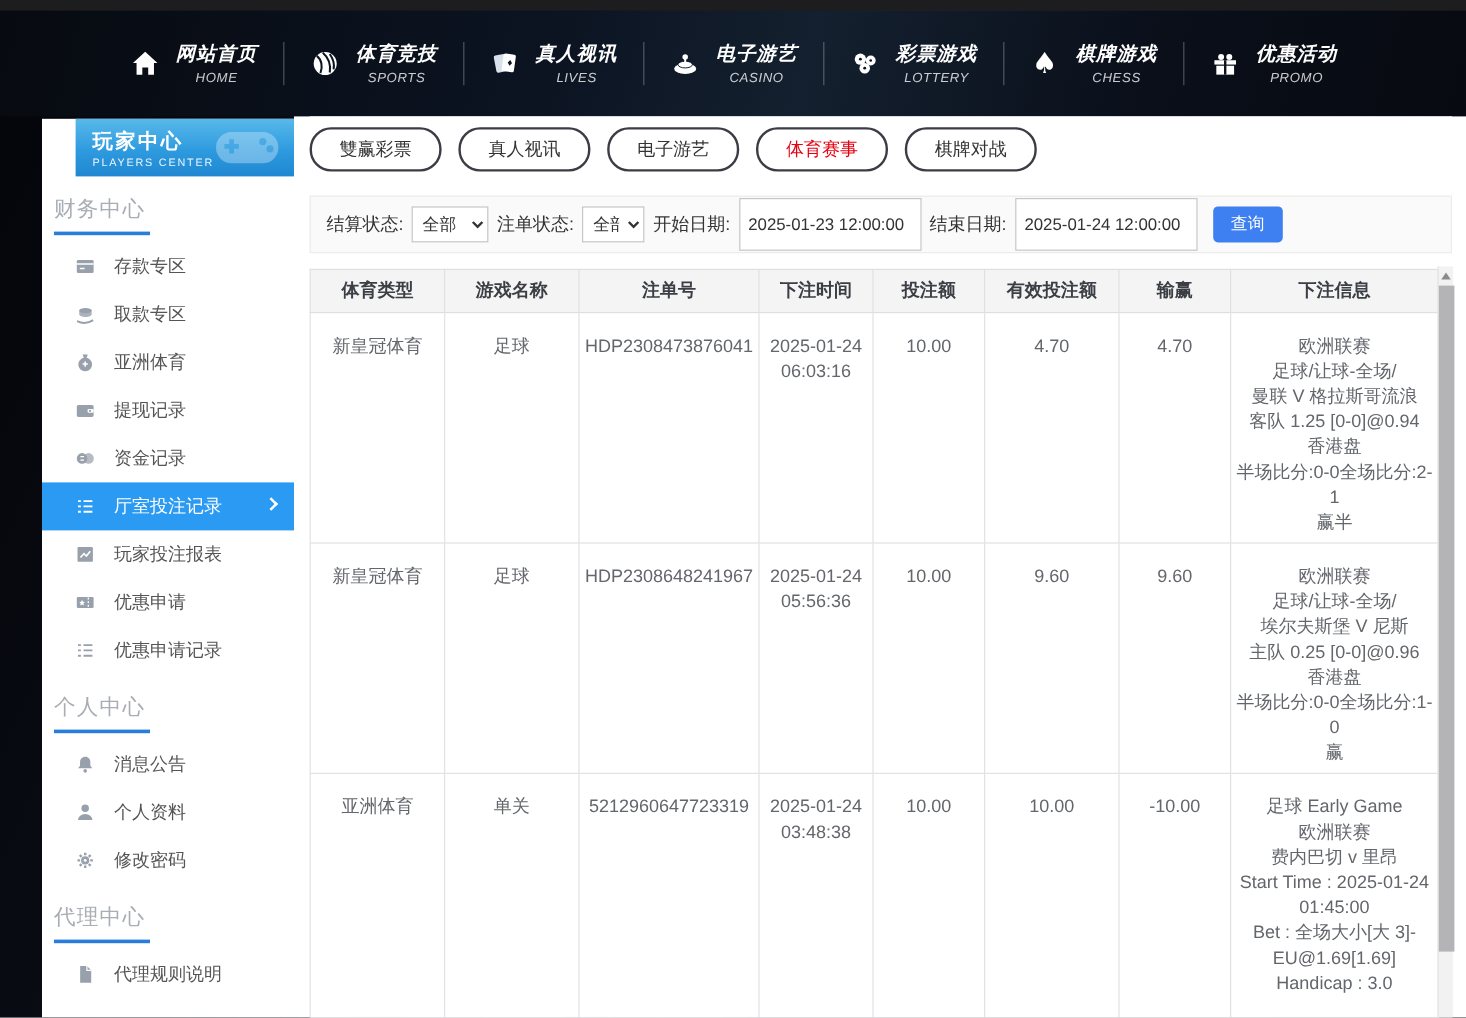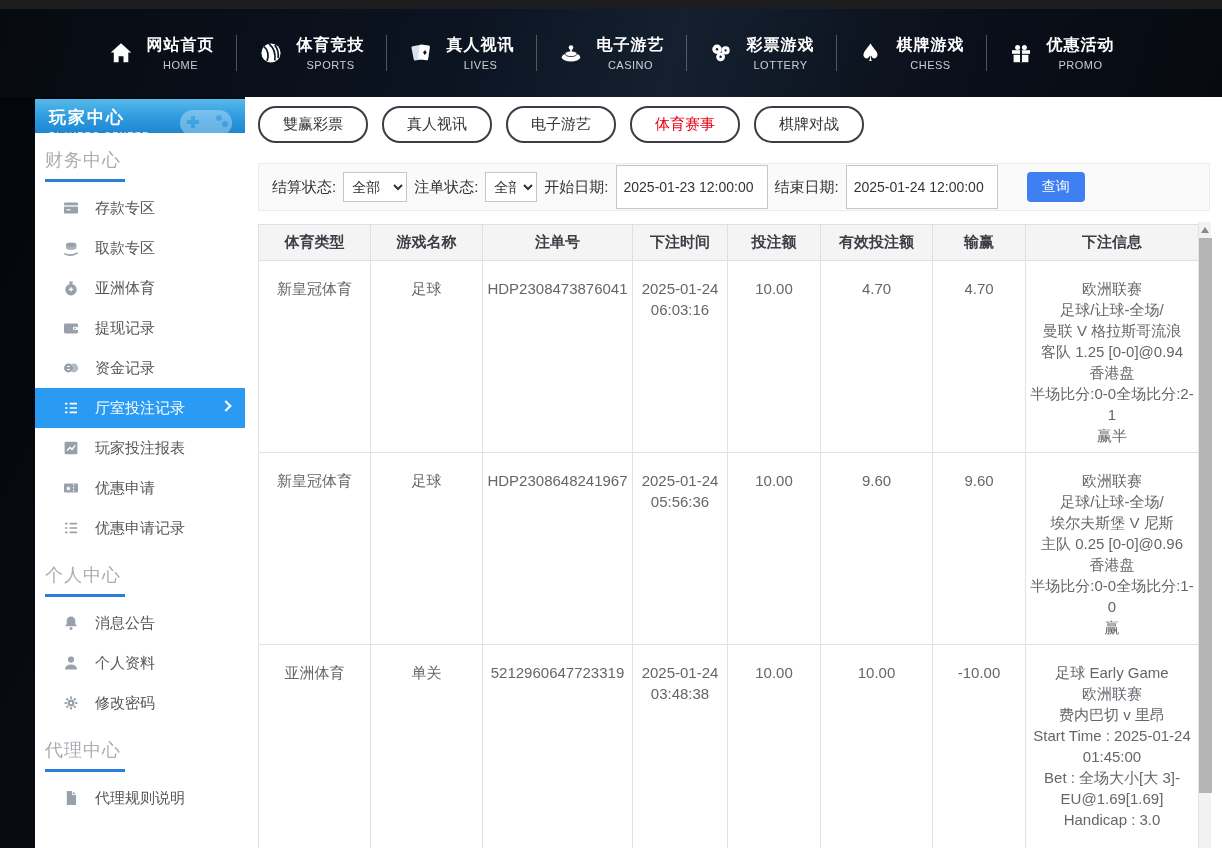--- a/index.html
+++ b/index.html
@@ -9,34 +9,34 @@
     background:linear-gradient(115deg,#04050a 0%,#0a0d15 32%,#2a3240 50%,#0a0d15 64%,#04050a 100%);
     position:relative;
   }
   
   .top-strip { height:9px; background:#1d1d1f; }
   .navbar {
     height:88px;
     background:linear-gradient(105deg,#070a10 0%,#0c1422 38%,#14202f 55%,#0a0f1a 78%,#070a10 100%);
     display:flex; align-items:center; justify-content:center;
   }
-  .nav-item { display:flex; align-items:center; gap:13px; padding:0 21px; cursor:pointer; }
+  .nav-item { display:flex; align-items:center; gap:13px; padding:0 21px; cursor:pointer;font-style:italic; }
   .nav-texts { text-align:center; }
   .nav-zh { color:#fff; font-size:16px; font-weight:bold; letter-spacing:1px; }
   .nav-en { color:rgba(255,255,255,.78); font-size:11px; margin-top:3px; letter-spacing:.5px; }
   .nav-sep { width:1px; height:36px; background:rgba(255,255,255,.28); }
   .nav-icon { width:26px; height:26px; display:flex; align-items:center; justify-content:center; }
   .spade-glyph { color:#fff; font-size:24px; line-height:26px; font-family:"DejaVu Sans",sans-serif; }
 
   
   .main-wrap { position:absolute; left:245px; top:97px; right:0; bottom:0; background:#fff; }
 
   
   .sidebar { position:absolute; left:35px; top:99px; width:210px; bottom:0; background:#fff; }
-  .side-head { height:34px; background:linear-gradient(180deg,#58b9ea 0%,#2e9adf 55%,#1f87d1 100%); position:relative; padding:7px 0 0 14px; overflow:hidden; }
+  .side-head { height:48px; background:linear-gradient(180deg,#58b9ea 0%,#2e9adf 55%,#1f87d1 100%); position:relative; padding:7px 0 0 14px; overflow:hidden;margin-left:28px; }
   .side-title { color:#fff; font-size:17px; font-weight:bold; letter-spacing:2px; }
   .side-sub { color:#eaf6ff; font-size:9px; letter-spacing:1.5px; margin-top:1px; }
   .side-pad-ico { position:absolute; right:8px; top:5px; opacity:.45; }
   .side-section-heading { color:#a9adb4; font-size:18px; padding:15px 10px 7px 10px; letter-spacing:1px; }
   .side-underline { height:3px; width:80px; background:#2a7dd8; margin-left:10px; margin-bottom:6px; }
   .side-item { height:40px; display:flex; align-items:center; gap:15px; padding-left:27px; color:#555; font-size:15px; cursor:pointer; position:relative; }
   .side-item .icn { width:18px; height:18px; flex:0 0 18px; display:flex; align-items:center; justify-content:center; }
   .side-item.active { background:#2b9af3; color:#fff; }
   .chev { position:absolute; right:15px; top:14px; width:8px; height:8px; border-right:2px solid #fff; border-top:2px solid #fff; transform:rotate(45deg); }
 
@@ -44,21 +44,21 @@
   .content { position:absolute; left:258px; top:97px; width:952px; bottom:0; background:#fff; }
   .tabs { padding-top:9px; display:flex; gap:14px; }
   .tab { border:2px solid #3c3c44; border-radius:18px; padding:7px 23px; font-size:15px; color:#333; background:#fff; cursor:pointer; white-space:nowrap; }
   .tab.active { color:#e60012; }
 
   .filterbar { margin-top:20px; height:48px; background:#fafafa; border:1px solid #ececec; display:flex; align-items:center; gap:7px; padding:12px 13px; font-size:15px; color:#333; }
   .filterbar select { height:30px; border:1px solid #c6c6c6; background:#fff; font-size:14px; color:#333; padding:0 4px; }
   .sel-settle { width:64px; }
   .sel-order { width:52px; }
   .filterbar input { height:44px; width:152px; border:1px solid #c6c6c6; font-size:14px; color:#333; padding:0 7px; }
-  .query-btn { height:30px; background:#3e7ff2; color:#fff; border:none; border-radius:4px; font-size:14px; padding:0 15px; margin-left:22px; cursor:pointer; }
+  .query-btn { height:30px; background:#3e7ff2; color:#fff; border:none; border-radius:4px; font-size:14px; padding:0 15px; margin-left:6px; cursor:pointer; }
 
   table.bets { margin-top:13px; width:940px; border-collapse:collapse; table-layout:fixed; font-size:15px; color:#63666b; text-align:center; }
   table.bets th { background:#f4f4f5; color:#3b3e44; font-weight:bold; height:36px; border:1px solid #dfdfe1; font-size:15px; }
   table.bets td { border:1px solid #e2e2e4; vertical-align:top; padding:17px 4px 6px 4px; line-height:21px; background:#fff; }
   tr.r1 td, tr.r2 td { height:187px; }
   .cell-id { word-break:break-all; }
   .cell-info { white-space:pre-line; }
 
   
   .vscroll { position:absolute; left:1198px; top:222px; width:13px; height:626px; background:#f2f2f2; border-left:1px solid #e4e4e4; }

